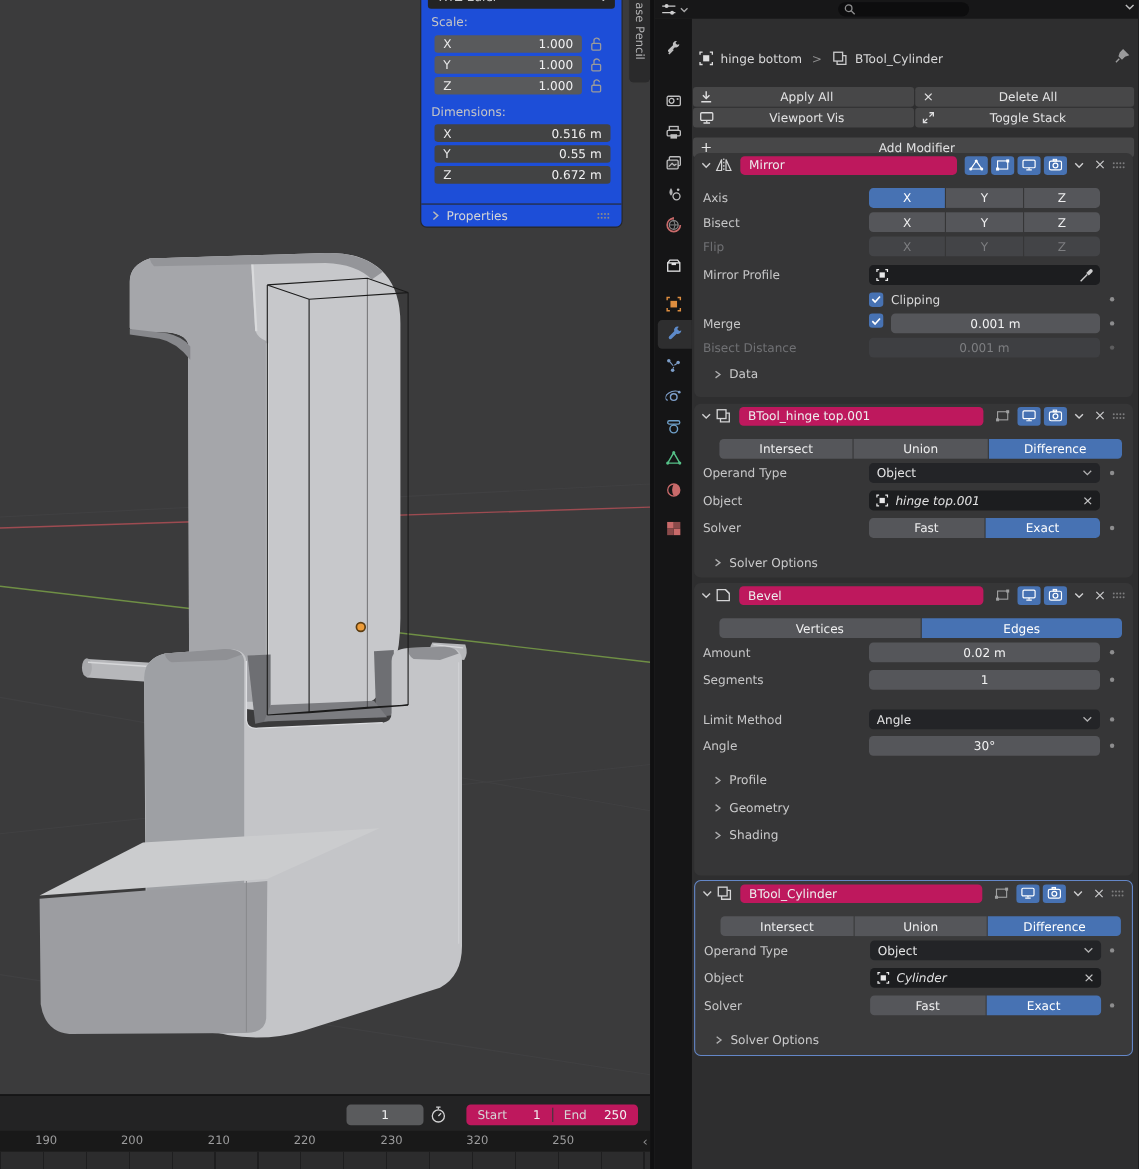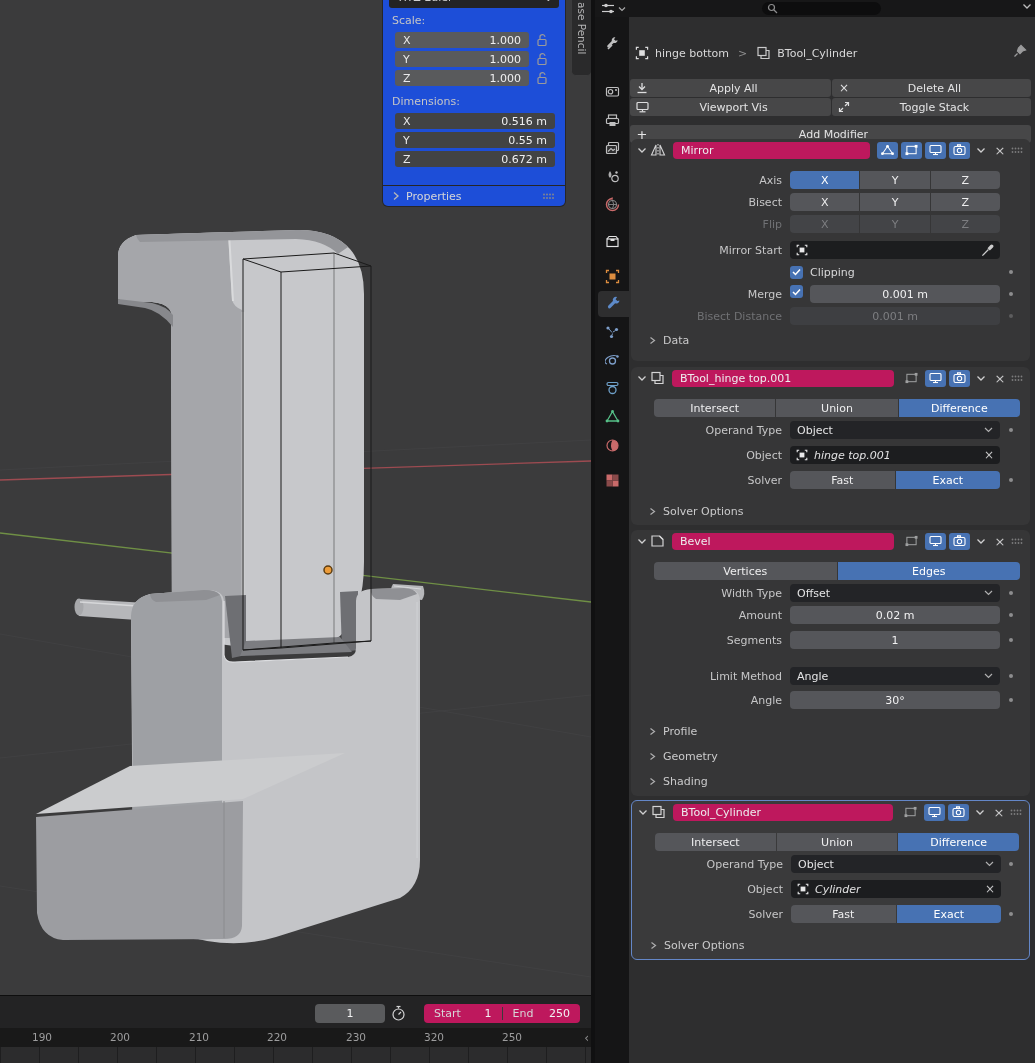--- a/index.html
+++ b/index.html
@@ -81,21 +81,21 @@
 
   .panel{position:absolute;left:2px;width:399px;background:#363637;border-radius:6px;box-sizing:border-box;}
   .panel.active{background:#3a3a3b;border:1px solid #6487c8;}
   .phead{height:22px;display:flex;align-items:center;padding:0 6px;gap:3px;}
   .pname{height:17px;background:#be185d;border-radius:4px;display:flex;align-items:center;
          padding:0 8px;color:#ededee;flex:1;margin:0 4px;}
   .hbtn{width:21px;height:17px;border-radius:3px;display:flex;align-items:center;justify-content:center;flex:none;}
   .hbtn.on{background:#4772b3;}
   .hx{color:#c9c9ca;font-size:13px;width:16px;text-align:center;flex:none;}
   .r{height:18px;display:flex;align-items:center;margin:0 8px 4px 8px;}
-  .plabel{width:151px;text-align:right;padding-right:8px;color:#c6c6c7;box-sizing:border-box;flex:none;white-space:nowrap;}
+  .plabel{width:151px;padding-right:8px;color:#c6c6c7;box-sizing:border-box;flex:none;white-space:nowrap;}
   .pfield{width:210px;display:flex;flex:none;}
   .pdot{flex:1;display:flex;justify-content:center;}
   .dot{width:4px;height:4px;border-radius:50%;background:#8d8d8e;}
   .dot.dim{background:#5d5d5e;}
   .seggrp{display:flex;width:100%;gap:1px;}
   .seg{flex:1;height:18px;background:#55565a;display:flex;align-items:center;justify-content:center;color:#eeeeef;}
   .seg:first-child{border-radius:4px 0 0 4px;}
   .seg:last-child{border-radius:0 4px 4px 0;}
   .seg.sel{background:#4772b3;color:#fff;}
   .segrow{margin:0 10px 4px 10px;padding-left:13px;}
@@ -608,21 +608,21 @@
         <div class="pfield">
             <div class="seggrp">
           <div class="seg">X</div>
           <div class="seg">Y</div>
           <div class="seg">Z</div>
         </div>
           </div>
         <div class="pdot"></div>
       </div>
       <div class="r" style="margin-top:8px">
-        <span class="plabel">Mirror Start</span>
+        <span class="plabel">Mirror Profile</span>
         <div class="pfield">
             <div class="objf">
           <svg width="12" height="12" viewBox="0 0 15 15">
                 <rect x="4.5" y="4.5" width="6" height="6" fill="#e8e8e9"></rect>
                 <g stroke="#e8e8e9" stroke-width="1.4" fill="none">
                   <path d="M1.5,4 V1.5 H4"></path>
                   <path d="M11,1.5 H13.5 V4"></path>
                   <path d="M13.5,11 V13.5 H11"></path>
                   <path d="M4,13.5 H1.5 V11"></path>
                 </g>
@@ -860,34 +860,20 @@
             </g>
           </svg>
       </div>
       <div style="height:10px"></div>
       <div class="r segrow">
         <div class="seggrp">
           <div class="seg">Vertices</div>
           <div class="seg sel">Edges</div>
         </div>
       </div>
-      <div class="r" style="margin-top:3px">
-        <span class="plabel">Width Type</span>
-        <div class="pfield">
-            <div class="drop">
-          <span class="dtx">Offset</span>
-          <svg width="9" height="6" viewBox="0 0 9 6">
-                <path d="M1,1 L4.5,4.5 L8,1" stroke="#b0b0b1" stroke-width="1.2" fill="none"></path>
-              </svg>
-        </div>
-          </div>
-        <div class="pdot">
-            <span class="dot"></span>
-          </div>
-      </div>
       <div class="r">
         <span class="plabel">Amount</span>
         <div class="pfield">
             <div class="val">
               <span>0.02 m</span>
             </div>
           </div>
         <div class="pdot">
             <span class="dot"></span>
           </div>

